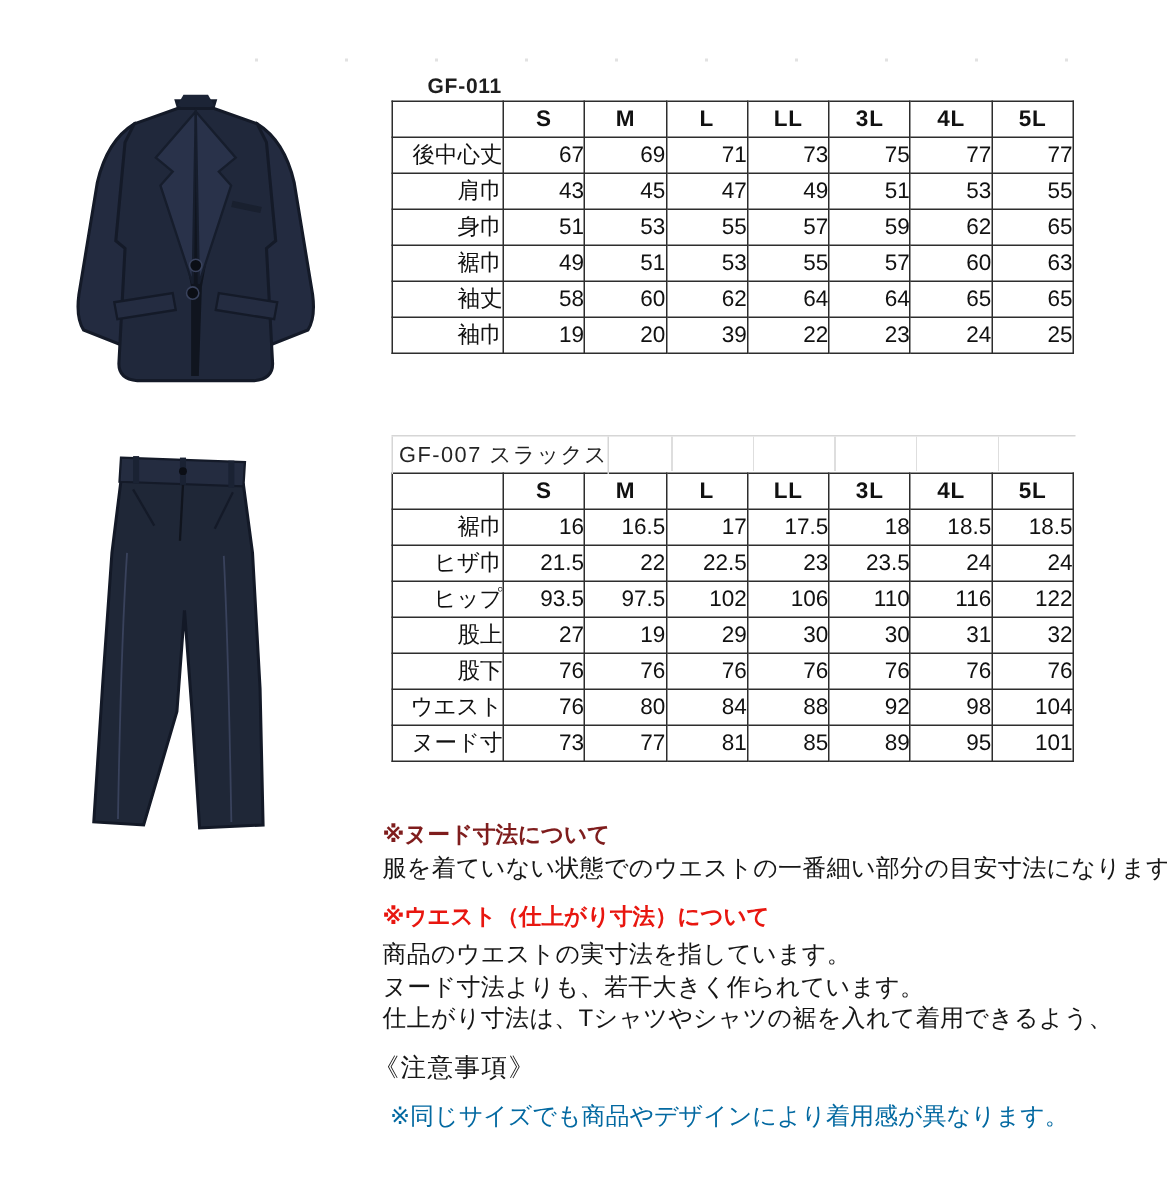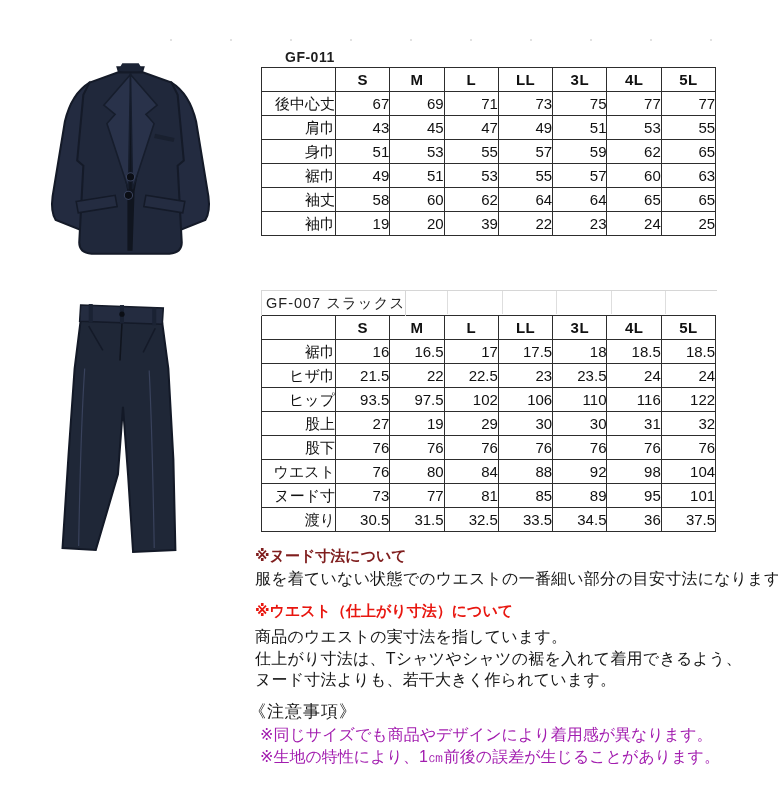--- a/index.html
+++ b/index.html
@@ -49,21 +49,21 @@
   th.corner{background:#fff;}
   th.size-h{text-align:center;font-weight:700;letter-spacing:0.5px;}
   td.lab{text-align:right;font-size:14.5px;letter-spacing:0;}
   td.num{text-align:right;padding-right:5px;font-weight:500;}
 
   
   .red-h{font-size:15px;font-weight:700;white-space:nowrap;}
   .body-t{font-size:16px;color:#161616;white-space:nowrap;letter-spacing:0.2px;}
   .waist-lines div{line-height:21.5px;}
   .caution-h{font-size:17px;color:#161616;white-space:nowrap;letter-spacing:1px;}
-  .caution-list div{line-height:22px;font-size:16px;color:#a21caf;white-space:nowrap;}
+  .caution-list div{line-height:22px;font-size:16px;color:#0369a1;white-space:nowrap;margin-top:10px;}
 
   
   .photo{position:absolute;}
   .photo svg{display:block;}
 </style>
 </head>
 <body>
 
 <div class="tick-row" style="left:170px;top:39px;width:600px;"></div>
 
@@ -315,44 +315,32 @@
 
         <td class="num">73</td>
           <td class="num">77</td>
           <td class="num">81</td>
           <td class="num">85</td>
           <td class="num">89</td>
           <td class="num">95</td>
           <td class="num">101</td>
         </tr>
 
-        <tr>
-          <td class="lab">渡り</td>
-
-        <td class="num">30.5</td>
-          <td class="num">31.5</td>
-          <td class="num">32.5</td>
-          <td class="num">33.5</td>
-          <td class="num">34.5</td>
-          <td class="num">36</td>
-          <td class="num">37.5</td>
-        </tr>
       </tbody>
   </table>
 </div>
 
 <div class="abs red-h" style="left:255px;top:547px;color:#7f1d1d;">※ヌード寸法について</div>
 <div class="abs body-t" style="left:255px;top:569px;">服を着ていない状態でのウエストの一番細い部分の目安寸法になります。</div>
 
 <div class="abs red-h" style="left:255px;top:602px;color:#e8160f;">※ウエスト（仕上がり寸法）について</div>
 <div class="abs body-t waist-lines" style="left:255px;top:626px;">
 
 <div>商品のウエストの実寸法を指しています。</div>
+    <div>ヌード寸法よりも、若干大きく作られています。</div>
     <div>仕上がり寸法は、Tシャツやシャツの裾を入れて着用できるよう、</div>
-    <div>ヌード寸法よりも、若干大きく作られています。</div>
   </div>
 
 <div class="abs caution-h" style="left:249px;top:700px;">《注意事項》</div>
 <div class="abs caution-list" style="left:260px;top:724px;">
 
 <div>※同じサイズでも商品やデザインにより着用感が異なります。</div>
-    <div>※生地の特性により、1㎝前後の誤差が生じることがあります。</div>
   </div>
 
 </body></html>

